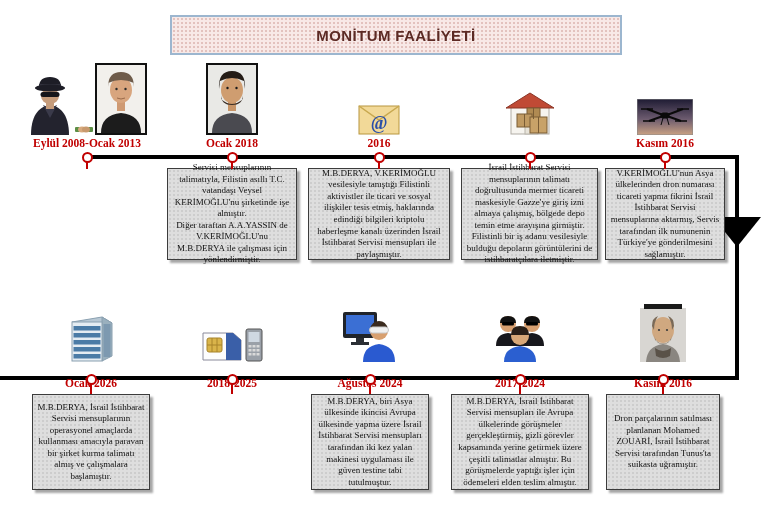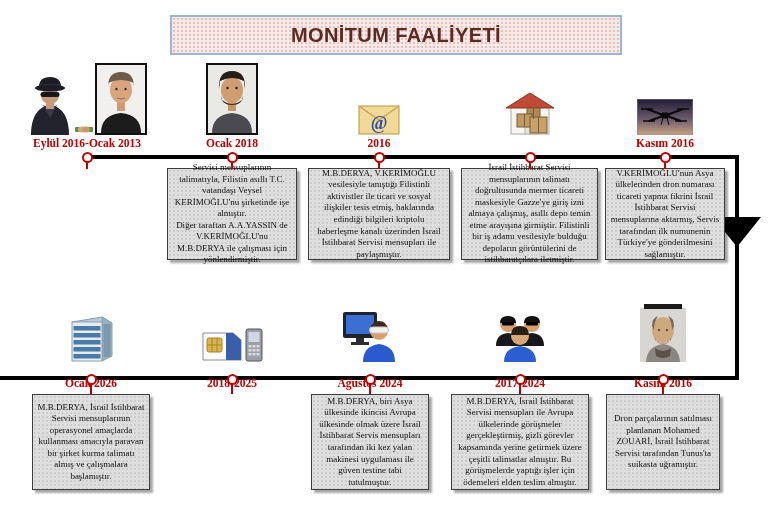--- a/index.html
+++ b/index.html
@@ -5,21 +5,21 @@
   html,body{margin:0;padding:0;background:#fff;}
   .stage{position:relative;width:773px;height:516px;background:#ffffff;overflow:hidden;
          font-family:"Liberation Serif",serif;}
   
   .title-box{position:absolute;left:170px;top:15px;width:448px;height:36px;
     border:2px solid #9cb6cf;
     background-color:#f8e9e7;
     background-image:radial-gradient(#e3c2be 1px, transparent 1px);
     background-size:4px 4px;
     display:flex;align-items:center;justify-content:center;}
-  .title-box h1{margin:0;font-family:"Liberation Sans",sans-serif;font-size:20px;
+  .title-box h1{margin:0;font-family:"Liberation Sans",sans-serif;font-size:15px;
     font-weight:bold;color:#5c2a24;letter-spacing:.4px;}
   
   .tline{position:absolute;background:#000;}
   .arrow-down{position:absolute;width:0;height:0;
     border-left:24px solid transparent;border-right:24px solid transparent;
     border-top:30px solid #000;}
   
   .event{position:absolute;}
   .event .icons{position:absolute;left:50%;transform:translateX(-50%);
     display:flex;align-items:flex-end;gap:2px;white-space:nowrap;}
@@ -94,21 +94,21 @@
           <rect x="22" y="38" width="8" height="10" fill="#cf9a73"></rect>
           <path d="M6 70 Q6 52 26 50 Q46 52 46 70 Z" fill="#1c1c1c"></path>
           <ellipse cx="26" cy="27" rx="11" ry="13" fill="#d8a57e"></ellipse>
           <path d="M13 24 Q13 9 26 9 Q39 9 39 24 L39 20 Q26 14 13 20 Z" fill="#6e5b4a"></path>
           <circle cx="21.5" cy="26" r="1.2" fill="#2a2a2a"></circle>
           <circle cx="30.5" cy="26" r="1.2" fill="#2a2a2a"></circle>
           <path d="M22 35 Q26 37 30 35" stroke="#9a6a4a" fill="none"></path>
         </svg>
       </span>
     </div>
-    <div class="date">Eylül 2016-Ocak 2013</div>
+    <div class="date">Eylül 2008-Ocak 2013</div>
     <span class="dot"></span>
     <span class="stem"></span>
   </div>
 
   <div class="event top" style="left:167px;width:130px;">
     <div class="icons">
       <span class="icon">
         <svg width="52" height="72" viewBox="0 0 52 72">
           <rect x="1" y="1" width="50" height="70" fill="#e9e9e6" stroke="#111" stroke-width="2"></rect>
           <rect x="22" y="38" width="8" height="10" fill="#c79467"></rect>
@@ -162,21 +162,21 @@
             <line x1="21.5" y1="23" x2="21.5" y2="36"></line>
             <line x1="35.5" y1="26" x2="35.5" y2="42"></line>
             <line x1="30.5" y1="17" x2="30.5" y2="28"></line>
           </g>
         </svg>
       </span>
     </div>
     <span class="dot"></span>
     <span class="stem"></span>
     <div class="box">
-      <p>İsrail İstihbarat Servisi mensuplarının talimatı doğrultusunda mermer ticareti maskesiyle Gazze'ye giriş izni almaya çalışmış, asıllı depo temin etme arayışına girmiştir. Filistinli bir iş adamı vesilesiyle bulduğu depoların görüntülerini de istihbaratçılara iletmiştir.</p>
+      <p>İsrail İstihbarat Servisi mensuplarının talimatı doğrultusunda mermer ticareti maskesiyle Gazze'ye giriş izni almaya çalışmış, bölgede depo temin etme arayışına girmiştir. Filistinli bir iş adamı vesilesiyle bulduğu depoların görüntülerini de istihbaratçılara iletmiştir.</p>
     </div>
   </div>
 
   <div class="event top" style="left:605px;width:120px;">
     <div class="icons">
       <span class="icon">
         <svg width="56" height="36" viewBox="0 0 56 36">
           <defs>
             <linearGradient id="skyGrad" x1="0" y1="0" x2="0" y2="1">
               <stop offset="0" stop-color="#1e1b33"></stop>
@@ -284,21 +284,21 @@
           <circle cx="38" cy="21" r="9" fill="#d8a070"></circle>
           <path d="M29 19 Q31 11 38 11 Q45 11 47 19" fill="#3a2a1e"></path>
           <rect x="28.5" y="17" width="19" height="6" rx="3" fill="#f0f0f0" stroke="#c8c8c8"></rect>
         </svg>
       </span>
     </div>
     <div class="date">Ağustos 2024</div>
     <span class="dot"></span>
     <span class="stem"></span>
     <div class="box">
-      <p>M.B.DERYA, biri Asya ülkesinde ikincisi Avrupa ülkesinde olmak üzere İsrail İstihbarat Servis mensupları tarafından iki kez yalan makinesi uygulaması ile güven testine tabi tutulmuştur.</p>
+      <p>M.B.DERYA, biri Asya ülkesinde ikincisi Avrupa ülkesinde yapma üzere İsrail İstihbarat Servisi mensupları tarafından iki kez yalan makinesi uygulaması ile güven testine tabi tutulmuştur.</p>
     </div>
   </div>
 
   <div class="event bot" style="left:451px;width:138px;">
     <div class="icons">
       <span class="icon">
         <svg width="56" height="50" viewBox="0 0 56 50">
           <path d="M4 34 Q4 22 16 21 Q28 22 28 34 Z" fill="#17171c"></path>
           <circle cx="16" cy="12" r="8" fill="#d8a070"></circle>
           <path d="M8 11 Q8 4 16 4 Q24 4 24 11 Z" fill="#111"></path>

